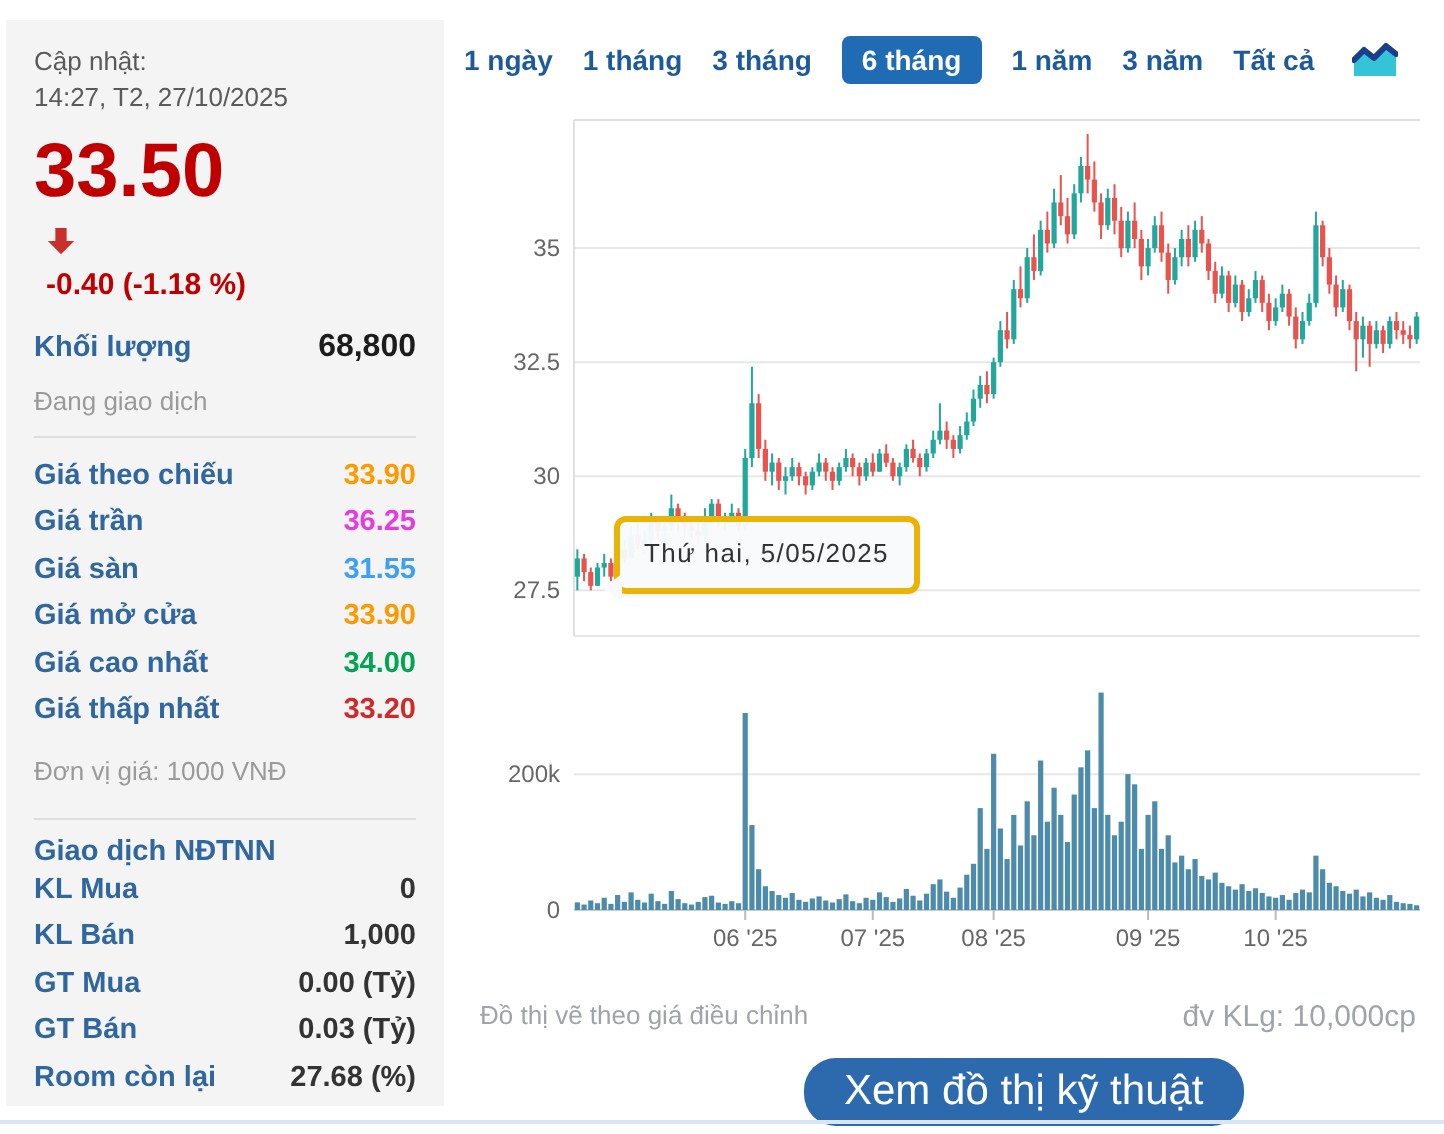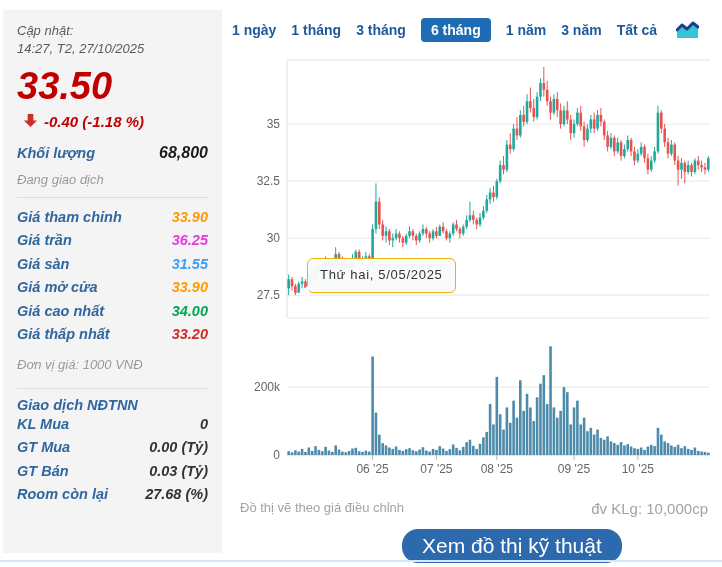--- a/index.html
+++ b/index.html
@@ -2,25 +2,25 @@
 <html><head>
 <meta charset="utf-8">
 <style>
   html,body{margin:0;padding:0;background:#fff;}
   *{box-sizing:border-box;}
   body{font-family:"Liberation Sans","DejaVu Sans",sans-serif;-webkit-font-smoothing:antialiased;}
   #app{position:relative;width:722px;height:567px;background:#fff;overflow:hidden;}
 
   
   .quote-panel{position:absolute;left:3px;top:10px;width:219px;height:543px;
-    background:#f4f4f4;padding:12px 14px 10px 14px;font-style:italic;}
+    background:#f4f4f4;padding:12px 14px 10px 14px;}
   .updated{font-size:13px;color:#5a5a5a;line-height:1.35;}
   .big-price{font-size:38px;font-weight:bold;color:#c00000;margin-top:10px;line-height:1.05;}
   .change-row{display:flex;align-items:flex-start;gap:6px;margin-top:6px;margin-left:6px;
-    color:#c00000;font-weight:bold;font-size:15px;}
+    color:#c00000;font-weight:bold;font-size:15px;flex-direction:column;}
   .vol-row{display:flex;justify-content:space-between;align-items:baseline;margin-top:14px;}
   .lbl-blue{color:#30679f;font-weight:bold;font-size:14.5px;}
   .vol-val{color:#1c1c1c;font-weight:bold;font-size:16px;margin-left:20px;}
   .session{color:#9a9a9a;font-size:13px;margin-top:10px;}
   .divider{border:none;border-top:1px solid #ddd;margin:10px 0 8px 0;}
   .prow{display:flex;justify-content:space-between;align-items:baseline;line-height:23.5px;}
   .prow .val{font-weight:bold;font-size:14.5px;}
   .unit-note{color:#9a9a9a;font-size:13px;margin-top:10px;}
   .foreign-title{margin-top:6px;font-size:14.5px;}
   .frow .val{color:#333;font-weight:bold;font-size:14.5px;}
@@ -28,21 +28,21 @@
   
   .tabs{position:absolute;left:232px;top:18px;display:flex;align-items:center;gap:15px;}
   .tab{font-size:14px;font-weight:bold;color:#1d5a9b;cursor:pointer;white-space:nowrap;text-align:right;}
   .tab.active{background:#1f6cb5;color:#fff;padding:4px 10px;border-radius:4px;}
   .tab-chart-icon{margin-left:4px;cursor:pointer;display:inline-flex;}
 
   
   .chart-wrap{position:absolute;left:240px;top:55px;width:482px;height:445px;}
   .chart-wrap svg{position:absolute;left:0;top:0;}
   .tooltip{position:absolute;left:67px;top:203px;background:rgba(248,250,252,.96);
-    border:1px solid #eab308;border-radius:6px;padding:6px 12px 7px 12px;white-space:nowrap;
+    border:3px solid #eab308;border-radius:6px;padding:6px 12px 7px 12px;white-space:nowrap;
     font-size:13px;letter-spacing:.7px;color:#333;line-height:1.55;box-shadow:0 1px 2px rgba(0,0,0,.06);}
   .tooltip .tail{position:absolute;left:-9px;top:26px;width:0;height:0;
     border-top:7px solid transparent;border-bottom:7px solid transparent;
     border-right:10px solid rgba(248,250,252,.98);}
   .tooltip b{color:#30679f;}
 
   
   .note-left{position:absolute;left:240px;top:500px;font-size:13px;color:#a0a4a8;}
   .note-right{position:absolute;right:14px;top:500px;font-size:15px;color:#a0a4a8;}
   .tech-btn{position:absolute;left:402px;top:529px;background:#2d6aad;color:#fff;border:none;
@@ -68,21 +68,21 @@
       <span>-0.40 (-1.18 %)</span>
     </div>
     <div class="vol-row">
       <span class="lbl-blue">Khối lượng</span>
       <span class="vol-val">68,800</span>
     </div>
     <div class="session">Đang giao dịch</div>
     <hr class="divider">
     <div id="price-rows">
         <div class="prow ">
-          <span class="lbl-blue">Giá tham chỉnh</span>
+          <span class="lbl-blue">Giá theo chiếu</span>
           <span class="val" style="color: rgb(255, 153, 0);">33.90</span>
         </div>
         <div class="prow ">
           <span class="lbl-blue">Giá trần</span>
           <span class="val" style="color: rgb(229, 60, 224);">36.25</span>
         </div>
         <div class="prow ">
           <span class="lbl-blue">Giá sàn</span>
           <span class="val" style="color: rgb(61, 160, 245);">31.55</span>
         </div>
@@ -99,20 +99,24 @@
           <span class="val" style="color: rgb(207, 42, 39);">33.20</span>
         </div>
       </div>
     <div class="unit-note">Đơn vị giá: 1000 VNĐ</div>
     <hr class="divider" style="margin-top:16px">
     <div class="lbl-blue foreign-title">Giao dịch NĐTNN</div>
     <div id="foreign-rows">
         <div class="prow frow">
           <span class="lbl-blue">KL Mua</span>
           <span class="val">0</span>
+        </div>
+        <div class="prow frow">
+          <span class="lbl-blue">KL Bán</span>
+          <span class="val">1,000</span>
         </div>
         <div class="prow frow">
           <span class="lbl-blue">GT Mua</span>
           <span class="val">0.00 (Tỷ)</span>
         </div>
         <div class="prow frow">
           <span class="lbl-blue">GT Bán</span>
           <span class="val">0.03 (Tỷ)</span>
         </div>
         <div class="prow frow">

